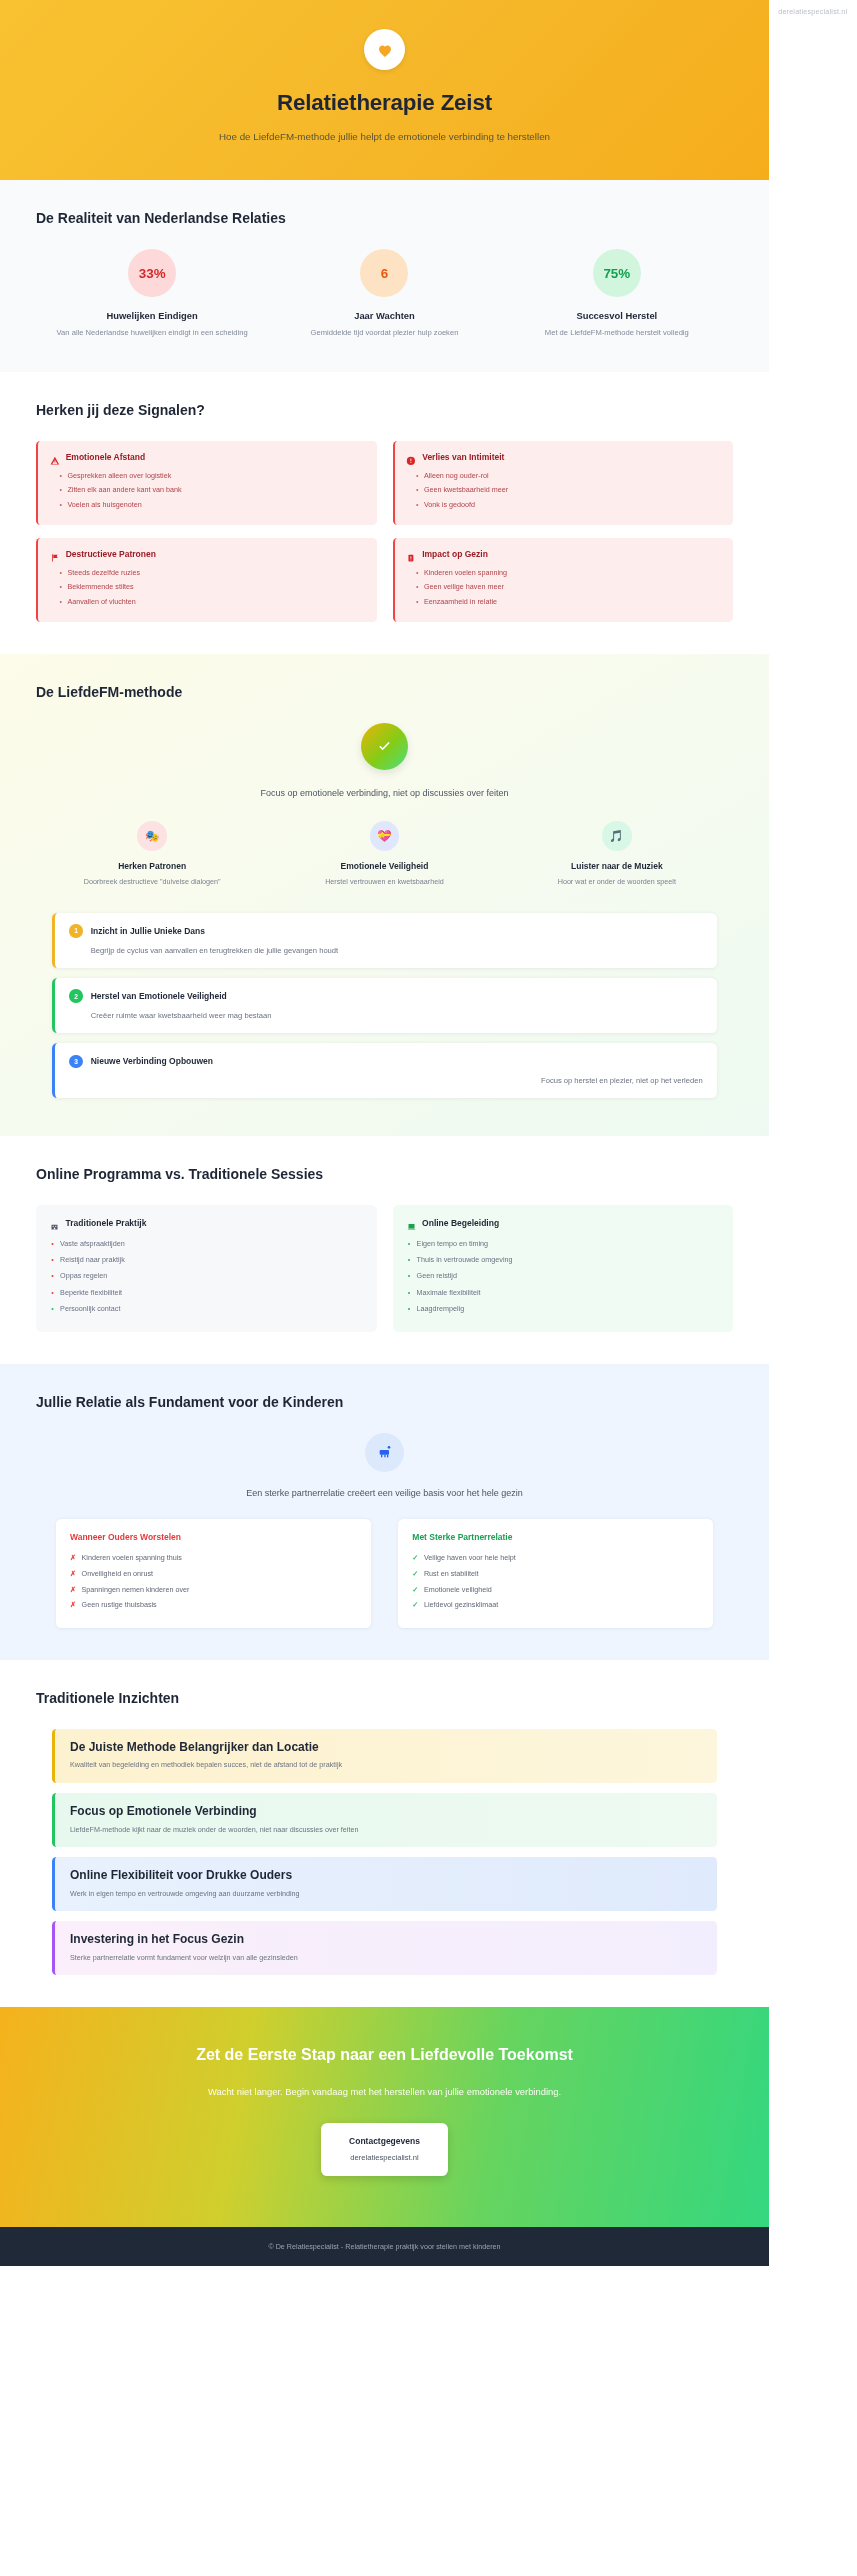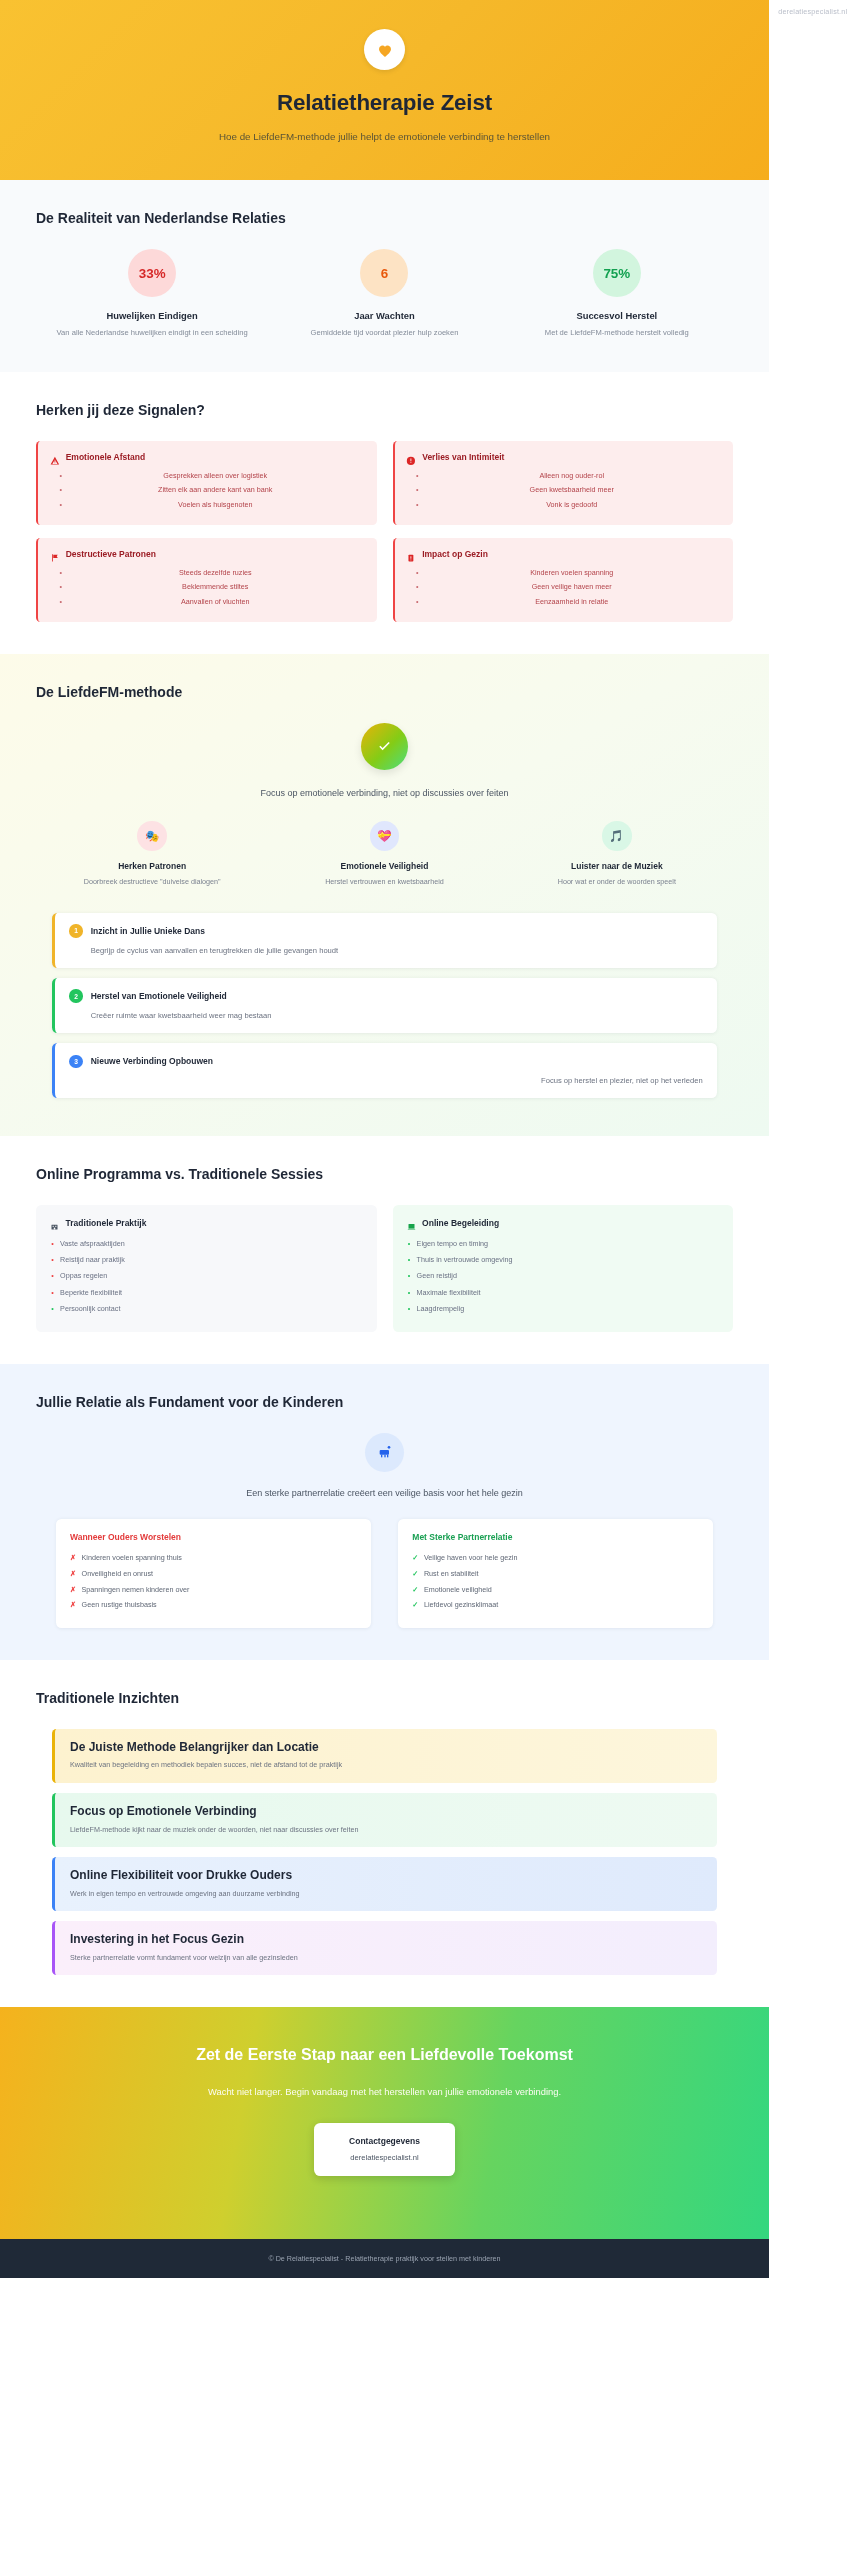--- a/index.html
+++ b/index.html
@@ -89,21 +89,21 @@
   .stat-bubble {
     width: 48px; height: 48px; border-radius: 50%;
     margin: 0 auto 12.5px;
     display: flex; align-items: center; justify-content: center;
     font-size: 13.4px; font-weight: bold;
   }
   .stat h3 { font-size: 9.4px; font-weight: bold; color: #1f2736; margin-bottom: 6.3px; }
   .stat p  { font-size: 7.6px; color: #838b99; line-height: 1.65; }
 
   
-  .sign-grid { display: flex; flex-wrap: wrap; gap: 12.5px 16px; text-align: center; }
+  .sign-grid { display: flex; flex-wrap: wrap; gap: 12.5px 16px; }
   .sign-card {
     width: calc(50% - 8px);
     background: #fdeded;
     border-left: 2.7px solid #ef4444;
     border-radius: 4.5px;
     padding: 11.6px 13.4px 12.5px 11.6px;
   }
   .sign-head { display: flex; align-items: center; gap: 6.3px; margin-bottom: 6.3px; }
   .sign-head .ic { width: 9.8px; height: 9.8px; flex: none; }
   .sign-head h4 { font-size: 8.5px; font-weight: bold; color: #9b1c24; }
@@ -221,21 +221,21 @@
     font-size: 16px; font-weight: bold; color: #fff;
     line-height: 1.5; margin-bottom: 16px;
     max-width: 420px; margin-left: auto; margin-right: auto;
   }
   .cta > p {
     font-size: 9.4px; color: #fdfdf4; line-height: 2.0;
     max-width: 385px; margin: 0 auto 21.5px;
   }
   .cta-card {
     background: #fff; border-radius: 6.3px;
-    width: 141px; margin: 16px auto;
+    width: 127px; margin: 4px auto;
     padding: 12.5px 9px 14.3px;
     box-shadow: 0 2.7px 9px rgba(0,0,0,.14);
   }
   .cta-card h4 { font-size: 8.5px; font-weight: bold; color: #1f2736; margin-bottom: 7.2px; }
   .cta-card p  { font-size: 7.6px; color: #4b5563; }
 
   
   .footer {
     background: #1f2937;
     padding: 15px 18px;
@@ -490,21 +490,21 @@
             <li><span class="mk">✗</span><span>Kinderen voelen spanning thuis</span></li>
             <li><span class="mk">✗</span><span>Onveiligheid en onrust</span></li>
             <li><span class="mk">✗</span><span>Spanningen nemen kinderen over</span></li>
             <li><span class="mk">✗</span><span>Geen rustige thuisbasis</span></li>
           </ul>
         </div>
 
         <div class="kids-card pos">
           <h4>Met Sterke Partnerrelatie</h4>
           <ul>
-            <li><span class="mk">✓</span><span>Veilige haven voor hele gezin</span></li>
+            <li><span class="mk">✓</span><span>Veilige haven voor hele helpt</span></li>
             <li><span class="mk">✓</span><span>Rust en stabiliteit</span></li>
             <li><span class="mk">✓</span><span>Emotionele veiligheid</span></li>
             <li><span class="mk">✓</span><span>Liefdevol gezinsklimaat</span></li>
           </ul>
         </div>
 
       </div>
     </section>
 
     <section class="section sec-insight">

